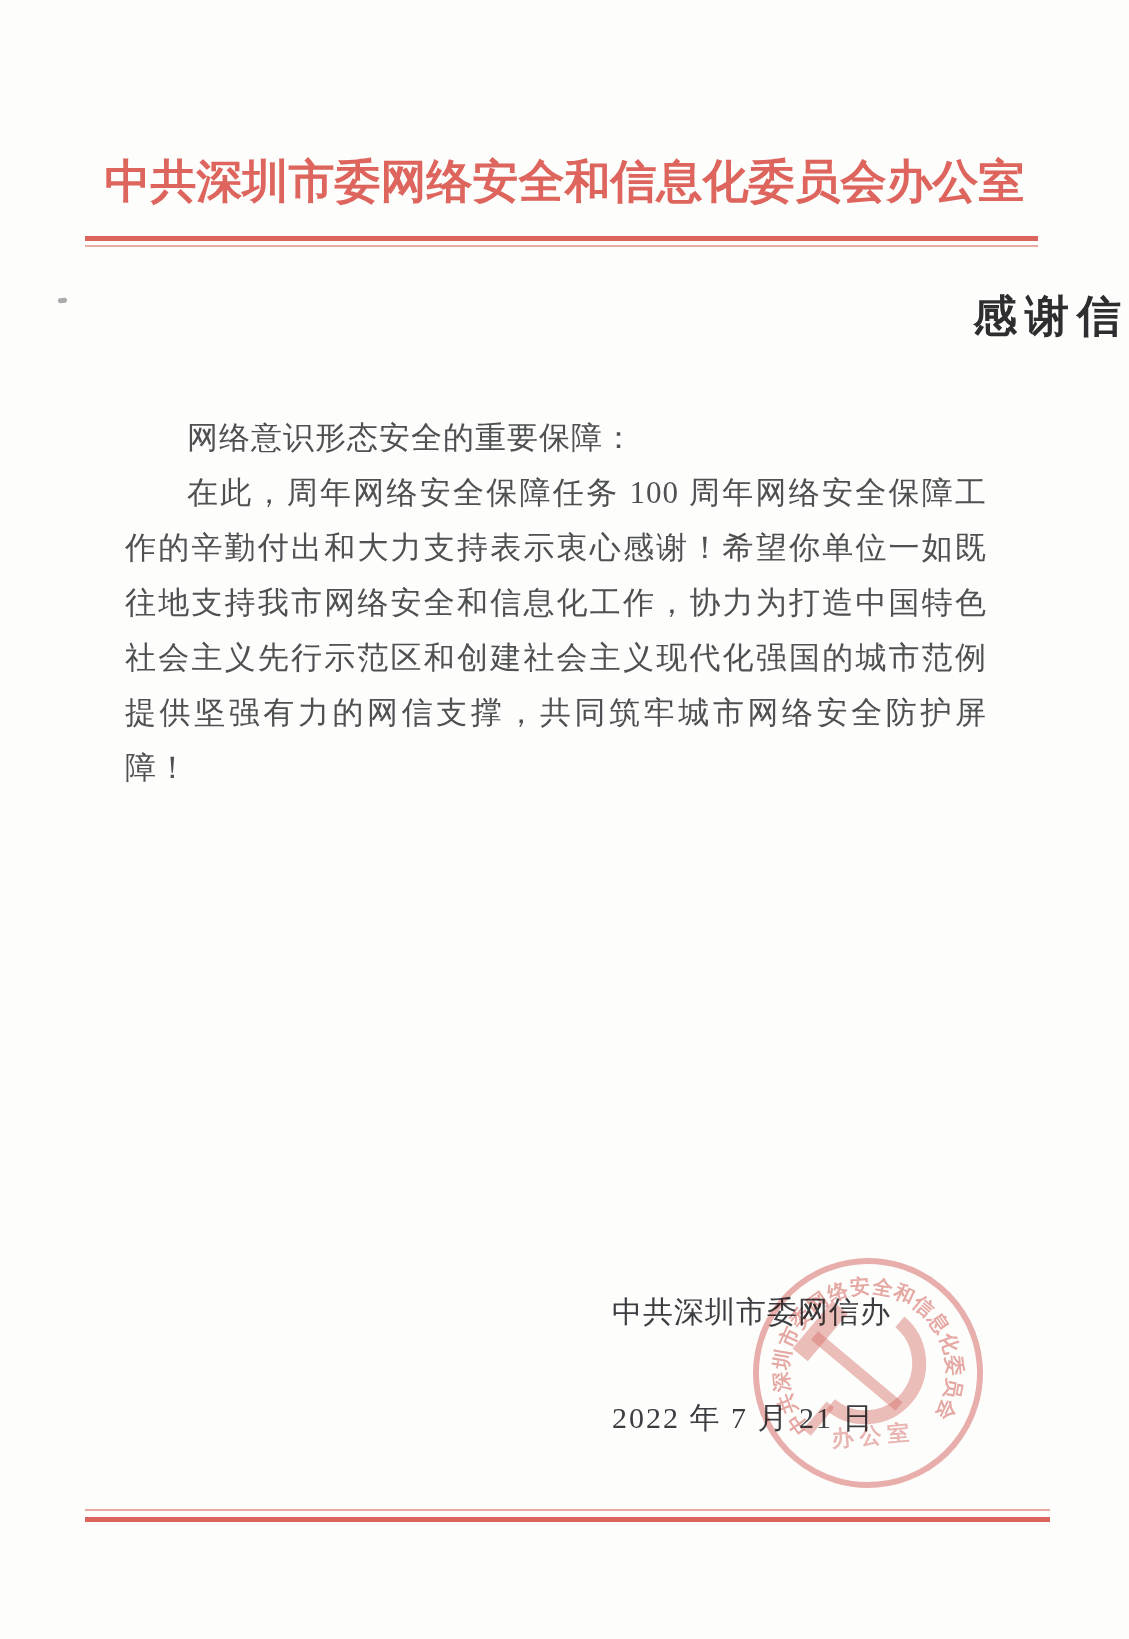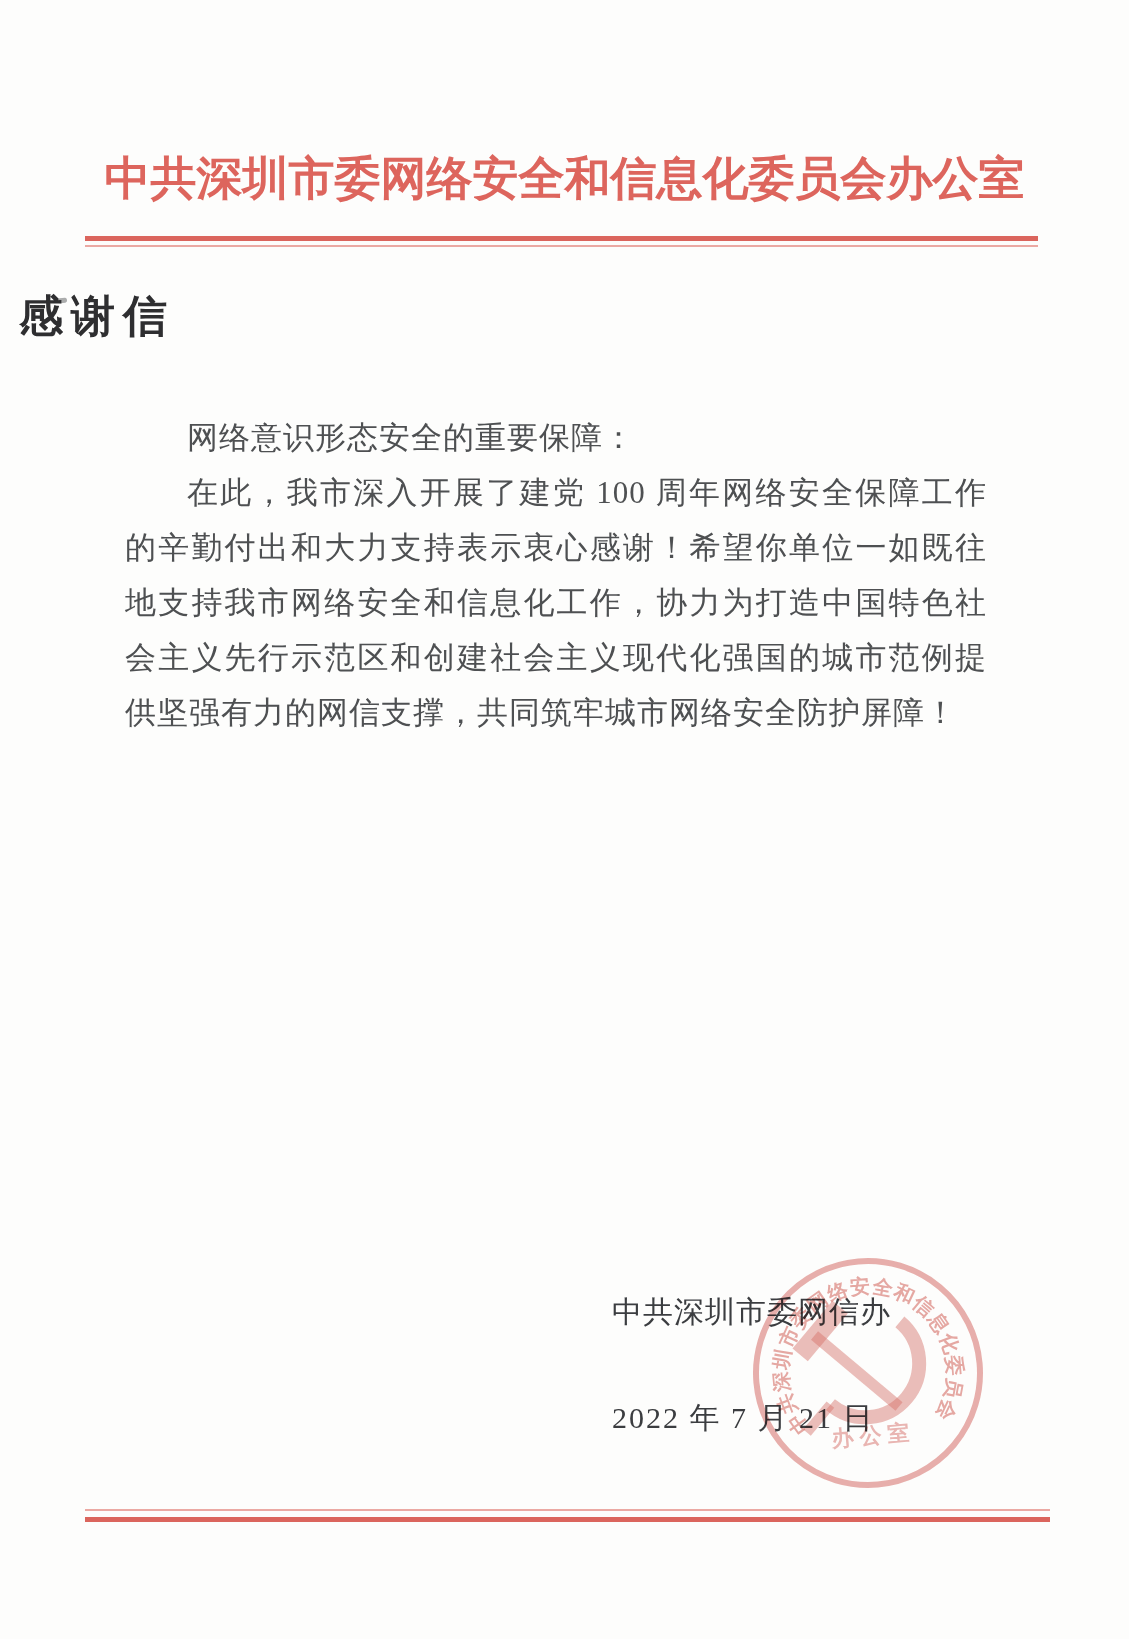--- a/index.html
+++ b/index.html
@@ -13,38 +13,36 @@
   }
   
   .letterhead{
     position:absolute;top:146px;left:0;right:0;
     text-align:center;
     font-size:46px;line-height:72px;
     font-weight:700;
     color:#dd655d;
     letter-spacing:0px;
     white-space:nowrap;
-    font-family:Liberation Mono, monospace;
   }
   .rule{position:absolute;left:85px;width:953px;}
   .rule-top{top:236px;}
   .rule-top .thick{height:5px;background:#db655d;}
   .rule-top .thin{height:2px;background:#eba9a3;margin-top:4px;}
   .rule-bottom{top:1509px;width:965px;}
   .rule-bottom .thin{height:2px;background:#eba9a3;}
   .rule-bottom .thick{height:5px;background:#db655d;margin-top:6px;}
   
   .doc-title{
     position:absolute;top:288px;left:0;right:0;
-    text-align:left;
+    text-align:right;
     font-size:44px;line-height:58px;
     font-weight:700;
     color:#2e2e30;
     letter-spacing:8px;
-    padding-left:19px;
   }
   
   .body-text{
     position:absolute;top:410px;left:125px;width:862px;
     font-size:31px;line-height:55px;
     color:#4e5052;
     letter-spacing:1px;
     text-align:justify;
   }
   .body-text p{margin:0;text-indent:2em;}
@@ -94,21 +92,21 @@
     <div class="thick"></div>
     <div class="thin"></div>
   </div>
 
   <div class="speck"></div>
 
   <div class="doc-title">感谢信</div>
 
   <div class="body-text">
     <p class="salutation">网络意识形态安全的重要保障：</p>
-    <p>在此，我市深入开展了建党 100 周年网络安全保障工作的辛勤付出和大力支持表示衷心感谢！希望你单位一如既往地支持我市网络安全和信息化工作，协力为打造中国特色社会主义先行示范区和创建社会主义现代化强国的城市范例提供坚强有力的网信支撑，共同筑牢城市网络安全防护屏障！</p>
+    <p>在此，周年网络安全保障任务 100 周年网络安全保障工作的辛勤付出和大力支持表示衷心感谢！希望你单位一如既往地支持我市网络安全和信息化工作，协力为打造中国特色社会主义先行示范区和创建社会主义现代化强国的城市范例提供坚强有力的网信支撑，共同筑牢城市网络安全防护屏障！</p>
   </div>
 
   <div class="sign-block">
     <div class="sign-name">中共深圳市委网信办</div>
     <div class="sign-date">2022 年 7 月 21 日</div>
   </div>
 
   <div class="seal">
     <svg viewBox="0 0 240 240" width="240" height="240">
       <defs>

